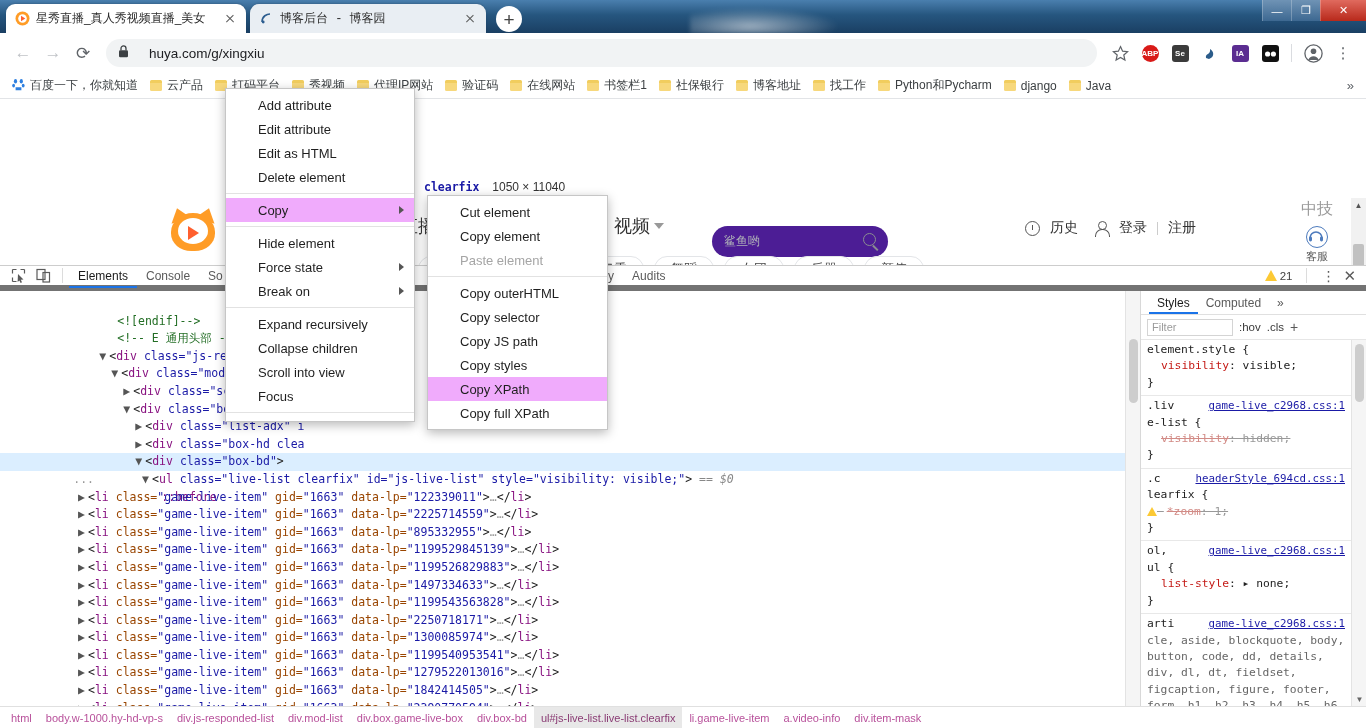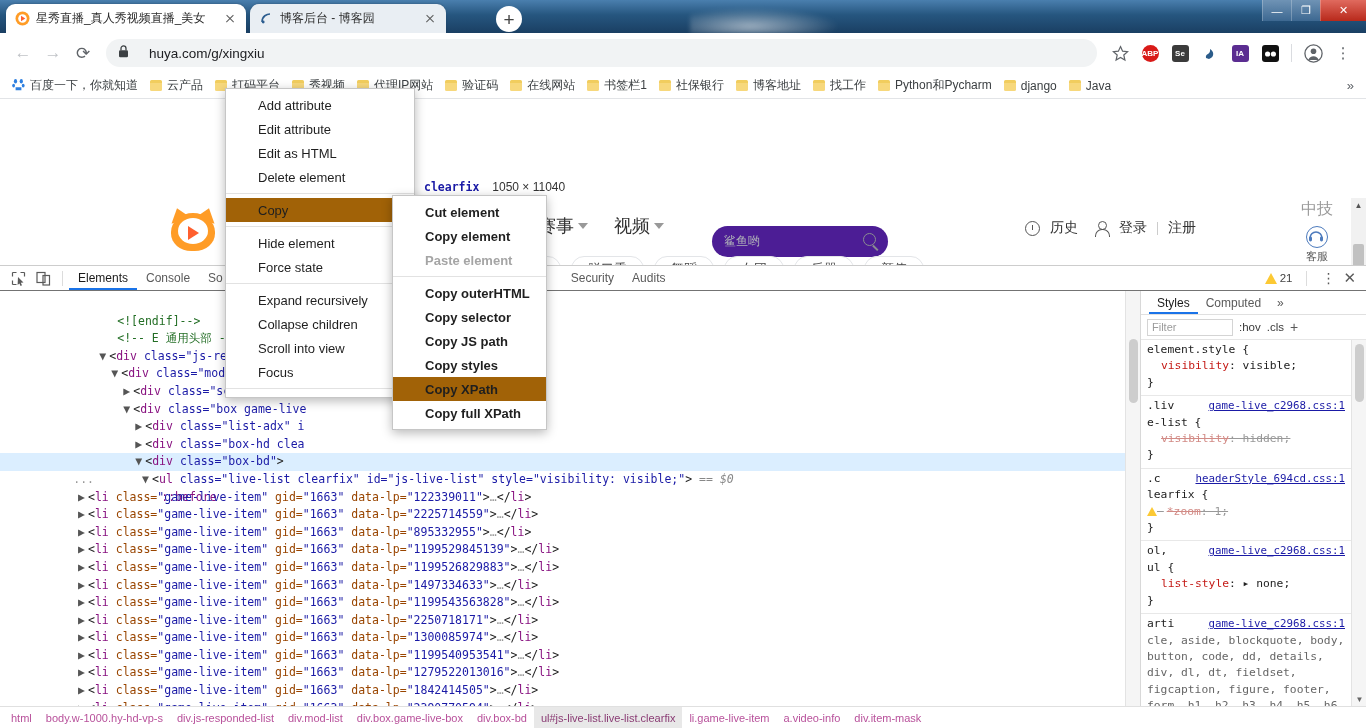--- a/index.html
+++ b/index.html
@@ -25,21 +25,21 @@
     filter:blur(2px);
   }
   .tab {
     position:absolute; top:4px; height:29px;
     background:#fff; border-radius:9px 9px 0 0;
     display:flex; align-items:center; padding:0 8px; gap:6px;
     box-shadow:0 -1px 2px rgba(0,0,0,.12);
   }
   .tab.inactive { background:#e9eef3; }
   .tab-1 { left:6px; width:240px; }
-  .tab-2 { left:250px; width:196px; }
+  .tab-2 { left:250px; width:236px;font-family:Liberation Mono, monospace; }
   .tab-fav { width:16px; height:16px; flex:0 0 16px; display:flex; align-items:center; justify-content:center; }
   .tab-title {
     font-size:12px; color:#2b2b2b; white-space:nowrap; overflow:hidden;
     flex:1 1 auto; text-overflow:clip;
   }
   .tab-close { width:16px; height:16px; flex:0 0 16px; position:relative; }
   .tab-close:before,.tab-close:after{
     content:""; position:absolute; left:3px; top:7px; width:10px; height:1.4px;
     background:#5a5a5a;
   }
@@ -137,21 +137,21 @@
   .hs-circle { width:22px;height:22px;border:1.6px solid #4d7bbd;border-radius:50%; position:relative;}
   .pg-scroll { position:absolute; right:0; top:99px; width:15px; height:166px; background:#f1f1f1; }
   .pg-scroll .arr { height:15px; display:flex; align-items:center; justify-content:center;
                     font-size:8px; color:#555; }
   .pg-scroll .thumb2 { position:absolute; left:2px; top:46px; width:11px; height:36px; background:#c1c1c1;
                        border-radius:2px; }
 
   
   .devtools { position:absolute; left:0; top:265px; width:1366px; height:463px; background:#fff;
               border-top:1px solid #cdcdcd; }
-  .dt-tabbar { position:relative; height:25px; border-bottom:1px solid #737373; display:flex;
+  .dt-tabbar { position:relative; height:25px; border-bottom:6px solid #737373; display:flex;
                align-items:center; padding:0 6px; }
   .dt-tool { width:25px; height:22px; display:flex; align-items:center; justify-content:center; color:#5a5a5a;}
   .dt-vsep { width:1px;height:15px;background:#dcdcdc;margin:0 6px; }
   .dt-tab { padding:0 9px; height:24px; display:flex; align-items:center; font-size:12px; color:#5a5a5a;}
   .dt-tab.active { color:#1a1a1a; box-shadow: inset 0 -2px 0 #1a73e8; }
   .dt-right { margin-left:auto; display:flex; align-items:center; gap:8px; padding-right:4px;}
   .warn-pill { display:flex; align-items:center; gap:3px; font-size:11.5px; color:#444; }
   .tri-warn { width:0;height:0;border-left:6px solid transparent;border-right:6px solid transparent;
               border-bottom:11px solid #fcc934; position:relative;}
   .kebab { font-size:14px; color:#5a5a5a; letter-spacing:0; }
@@ -208,24 +208,24 @@
   .crumb { padding:0 7px; height:21px; display:flex; align-items:center; white-space:nowrap; color:#b8519b; }
   .crumb.sel { background:#e8e8e8; color:#8a3c74; }
 
   
   .ctxmenu {
     position:absolute; background:#fff; border:1px solid #c6c6c6;
     box-shadow:0 3px 10px rgba(0,0,0,.28); font-size:13px; color:#1f1f1f; z-index:50;
     padding:4px 0;
   }
   .ctx-main { left:225px; top:88px; width:190px; }
-  .ctx-sub  { left:392px; top:195px; width:155px;font-weight:bold; }
+  .ctx-sub  { left:427px; top:195px; width:181px; }
   .ctx-item { height:24px; display:flex; align-items:center; padding:0 12px 0 32px; position:relative;
               white-space:nowrap; }
-  .ctx-item.hl { background:#a16207; }
+  .ctx-item.hl { background:#f0abfc; }
   .ctx-item.disabled { color:#a5a5a5; }
   .ctx-item .sub-arrow { position:absolute; right:10px; width:0;height:0;
       border-top:4px solid transparent; border-bottom:4px solid transparent; border-left:5px solid #555; }
   .ctx-sep { height:1px; background:#e2e2e2; margin:4px 0; }
 
   
   .inspect-tip { position:absolute; left:424px; top:180px; font-size:11.5px;
                  font-family:"DejaVu Sans Mono", monospace; z-index:40; }
   .inspect-tip .cls { color:#1a1aa6; font-weight:bold; }
   .inspect-tip .dims { color:#333; }
@@ -661,20 +661,24 @@
     <div class="ctx-item">Delete element</div>
     <div class="ctx-sep"></div>
     <div class="ctx-item hl">
       <span>Copy</span>
       <span class="sub-arrow"></span>
     </div>
     <div class="ctx-sep"></div>
     <div class="ctx-item">Hide element</div>
     <div class="ctx-item">
       <span>Force state</span>
+      <span class="sub-arrow"></span>
+    </div>
+    <div class="ctx-item">
+      <span>Break on</span>
       <span class="sub-arrow"></span>
     </div>
     <div class="ctx-sep"></div>
     <div class="ctx-item">Expand recursively</div>
     <div class="ctx-item">Collapse children</div>
     <div class="ctx-item">Scroll into view</div>
     <div class="ctx-item">Focus</div>
     <div class="ctx-sep"></div>
   </div>
 

